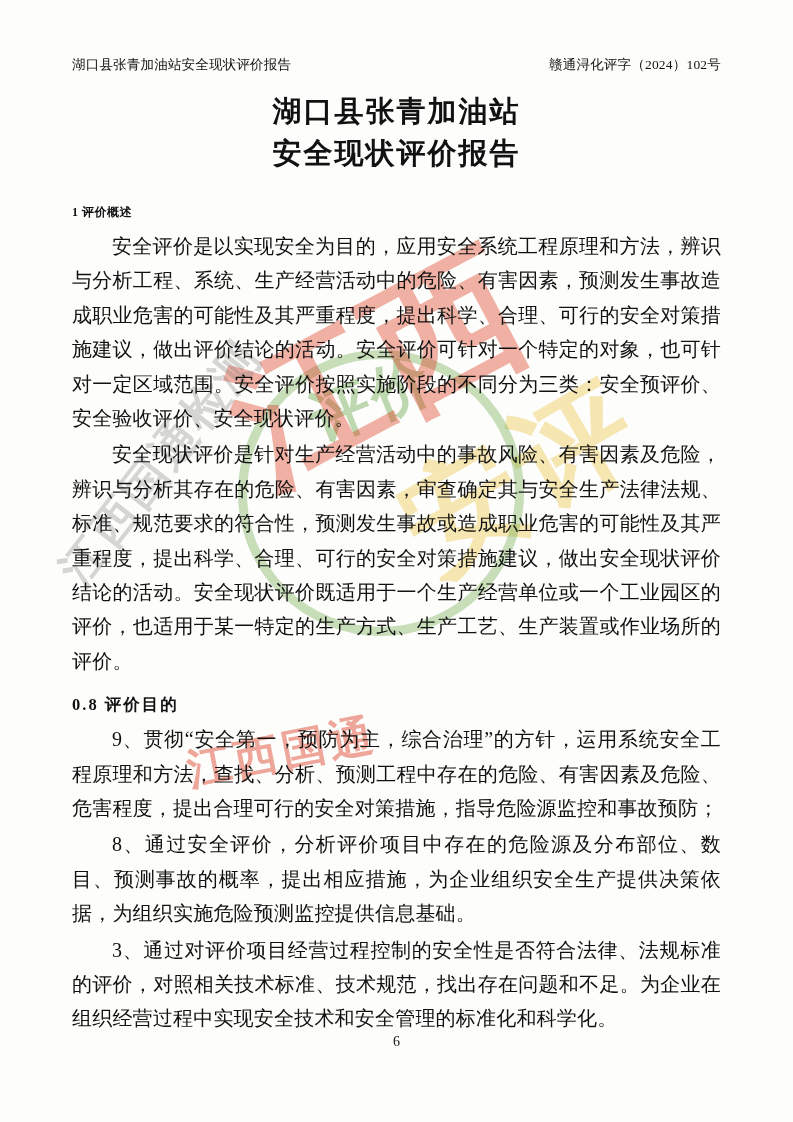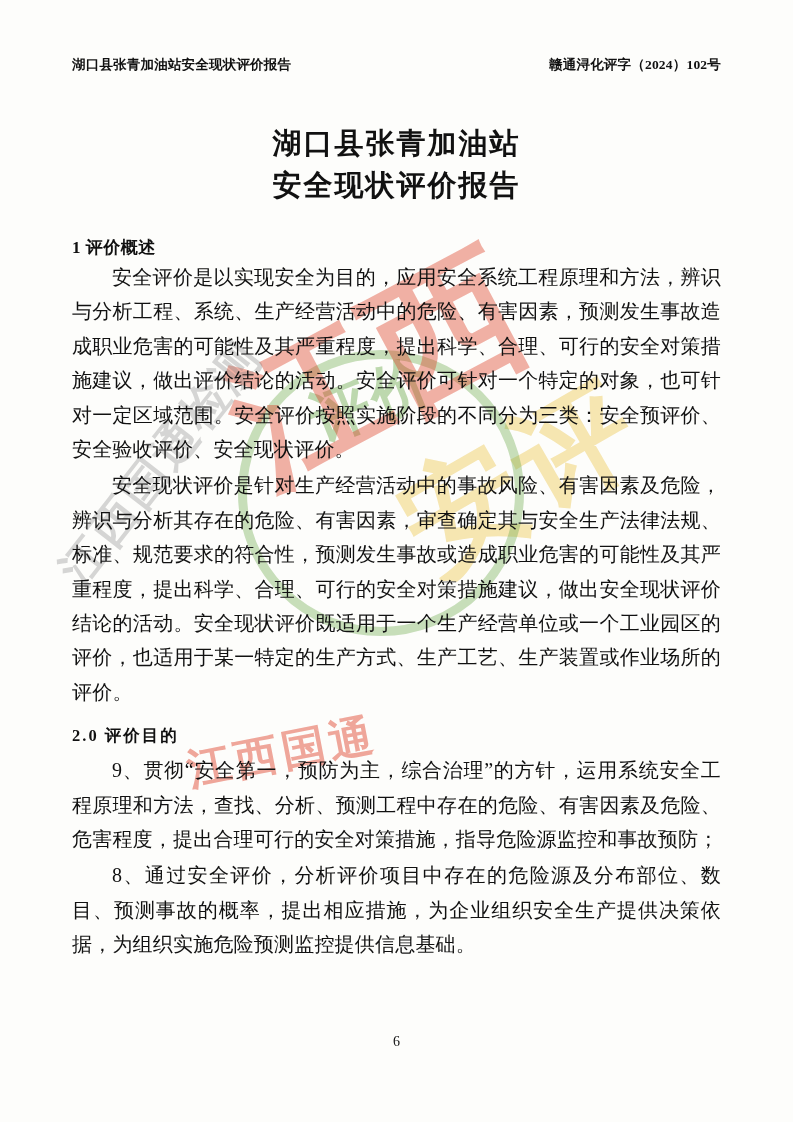--- a/index.html
+++ b/index.html
@@ -20,41 +20,41 @@
   .content {
     position: relative;
     z-index: 3;
     padding: 56px 72px 0 72px;
   }
   .header-row {
     display: flex;
     justify-content: space-between;
     align-items: center;
     font-size: 13.5px;
-    font-weight: bold;
+    font-weight: normal;
     letter-spacing: 0.2px;
     padding-bottom: 4px;
   }
   .header-left { white-space: nowrap; }
   .header-right { white-space: nowrap; }
 
   .doc-title {
     text-align: center;
     font-size: 29px;
     font-weight: bold;
     letter-spacing: 2px;
     line-height: 1.45;
-    margin-top: 44px;
+    margin-top: 12px;
   }
   .doc-title .line2 { display: block; }
 
   h2.section {
-    font-size: 17px;
+    font-size: 12px;
     font-weight: bold;
-    margin: 30px 0 1px 0;
+    margin: 30px 0 8px 0;
     letter-spacing: 0.5px;
   }
   h3.subsection {
     font-size: 16.5px;
     font-weight: bold;
     margin: 16px 0 6px 0;
     letter-spacing: 2px;
   }
   p.para {
     font-size: 20px;
@@ -168,21 +168,22 @@
 
     <div class="doc-title">
       <span>湖口县张青加油站</span>
       <span class="line2">安全现状评价报告</span>
     </div>
 
     <h2 class="section">1 评价概述</h2>
     <p class="para">安全评价是以实现安全为目的，应用安全系统工程原理和方法，辨识与分析工程、系统、生产经营活动中的危险、有害因素，预测发生事故造成职业危害的可能性及其严重程度，提出科学、合理、可行的安全对策措施建议，做出评价结论的活动。安全评价可针对一个特定的对象，也可针对一定区域范围。安全评价按照实施阶段的不同分为三类：安全预评价、安全验收评价、安全现状评价。</p>
     <p class="para">安全现状评价是针对生产经营活动中的事故风险、有害因素及危险，辨识与分析其存在的危险、有害因素，审查确定其与安全生产法律法规、标准、规范要求的符合性，预测发生事故或造成职业危害的可能性及其严重程度，提出科学、合理、可行的安全对策措施建议，做出安全现状评价结论的活动。安全现状评价既适用于一个生产经营单位或一个工业园区的评价，也适用于某一特定的生产方式、生产工艺、生产装置或作业场所的评价。</p>
 
-    <h3 class="subsection">2.0 评价目的</h3>
+    <h3 class="subsection">0.8 评价目的</h3>
     <p class="para">9、贯彻“安全第一，预防为主，综合治理”的方针，运用系统安全工程原理和方法，查找、分析、预测工程中存在的危险、有害因素及危险、危害程度，提出合理可行的安全对策措施，指导危险源监控和事故预防；</p>
     <p class="para">8、通过安全评价，分析评价项目中存在的危险源及分布部位、数目、预测事故的概率，提出相应措施，为企业组织安全生产提供决策依据，为组织实施危险预测监控提供信息基础。</p>
+    <p class="para">3、通过对评价项目经营过程控制的安全性是否符合法律、法规标准的评价，对照相关技术标准、技术规范，找出存在问题和不足。为企业在组织经营过程中实现安全技术和安全管理的标准化和科学化。</p>
 
   </div>
 
   <div class="page-number">6</div>
 
 </div>
 
 </body></html>

